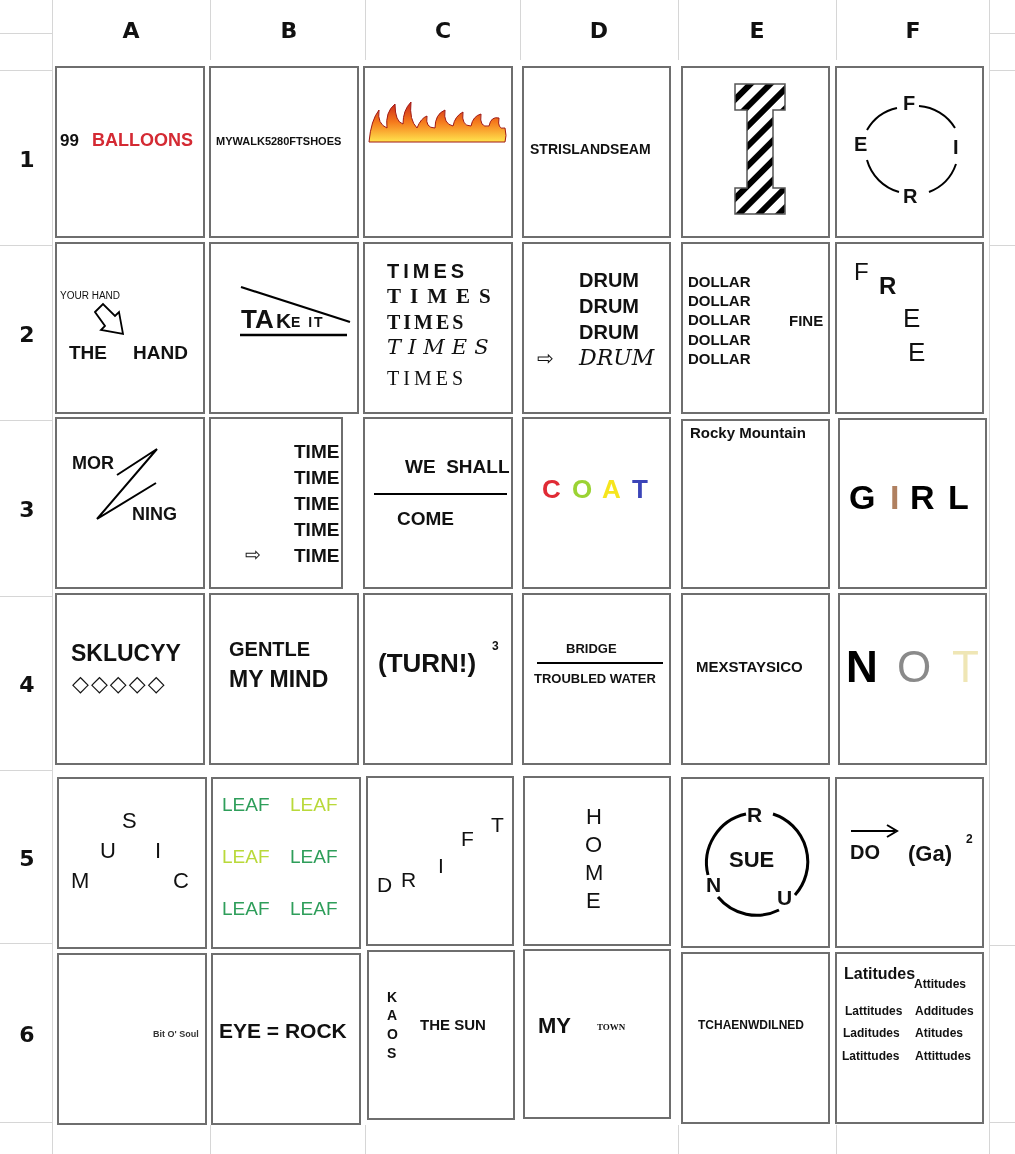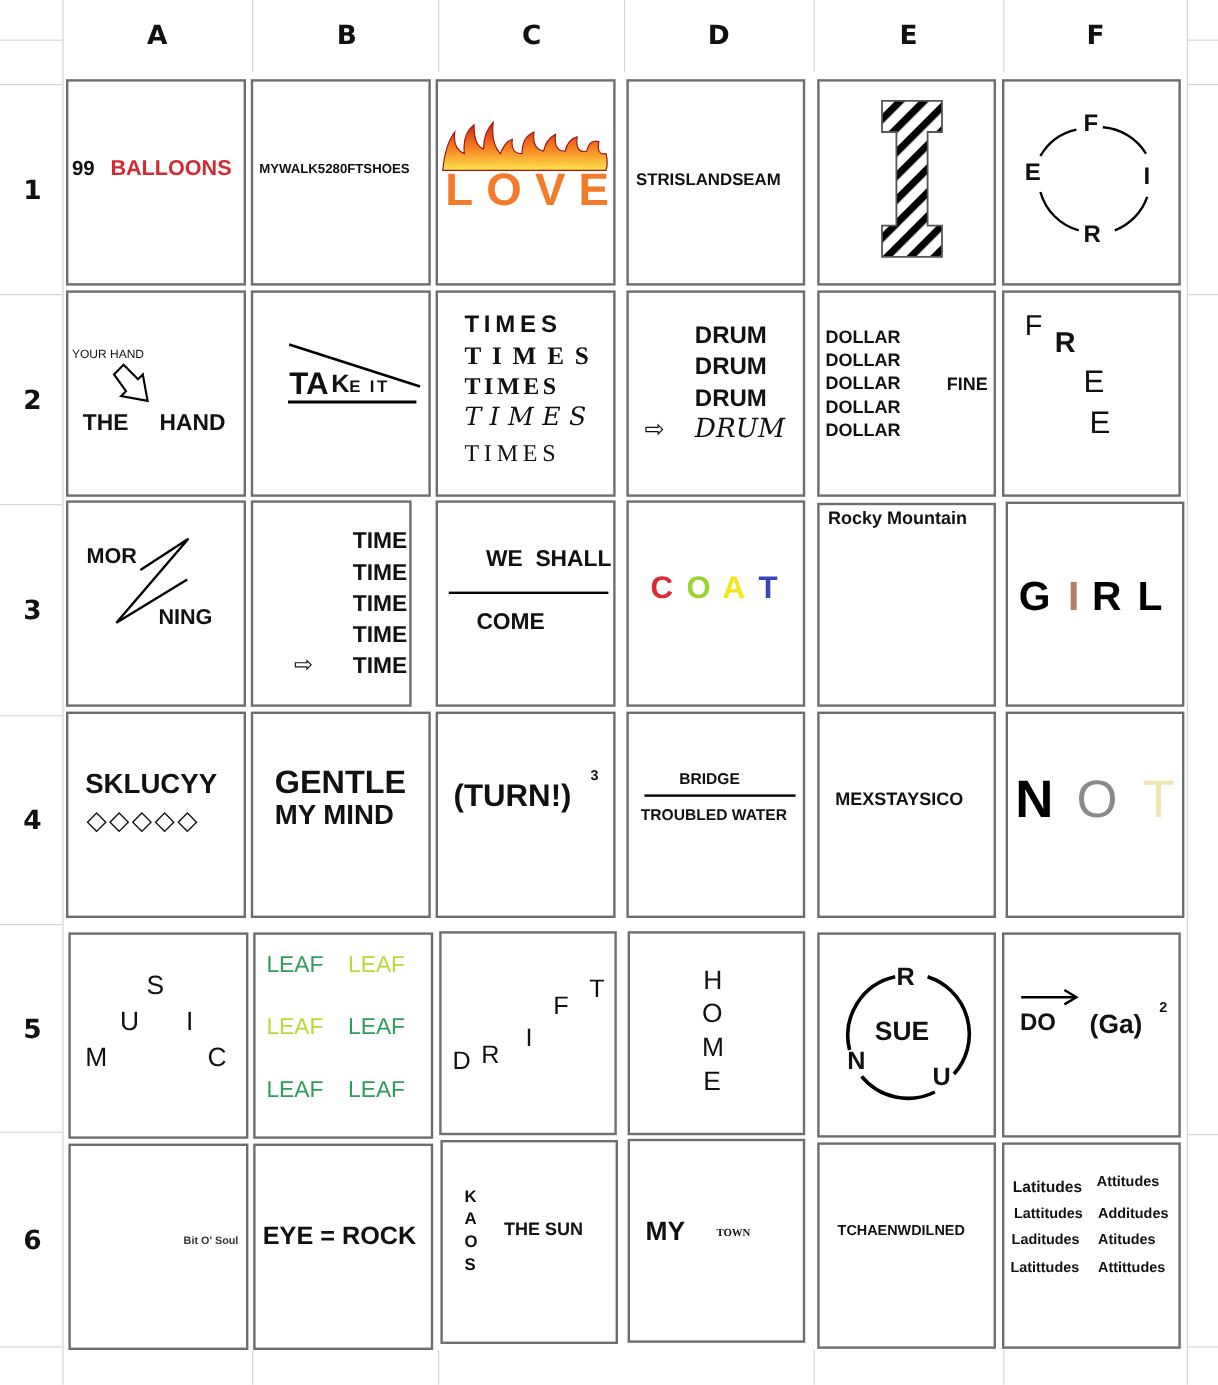--- a/index.html
+++ b/index.html
@@ -67,21 +67,20 @@
   <svg width="146" height="60" style="top:30px;">
     <defs>
         <linearGradient id="fg" x1="0" y1="0" x2="0" y2="1">
           <stop offset="0" stop-color="#c8231b"></stop>
           <stop offset="0.5" stop-color="#f57a1c"></stop>
           <stop offset="1" stop-color="#ffe44d"></stop>
         </linearGradient>
       </defs>
     <path d="M4 44 Q6 22 14 12 Q12 26 22 30 Q20 14 30 6 Q30 24 38 26 Q38 12 46 4 Q44 22 52 30 Q56 20 62 18 Q60 30 70 30 Q70 16 80 12 Q78 26 88 28 Q90 18 98 14 Q96 28 106 28 Q108 18 116 16 Q114 30 124 28 Q126 18 134 20 Q132 32 140 30 Q142 38 140 44 Z" fill="url(#fg)" stroke="#a01814" stroke-width="1"></path>
   </svg>
-  <span class="t" style="left:6px;top:72px;font-size:38px;color:#f47b2a;letter-spacing:11px;">LOVE</span>
 </div>
 <div class="cell" style="left:522px;top:66px;width:149px;height:172px;">
   <span class="t" style="left:6px;top:74px;font-size:14px;">STRISLANDSEAM</span>
 </div>
 <div class="cell" style="left:681px;top:66px;width:149px;height:172px;">
   <svg width="149" height="172">
     <defs>
       <pattern id="stripes" patternUnits="userSpaceOnUse" width="14" height="14" patternTransform="rotate(45)">
         <rect width="14" height="14" fill="#fff"></rect>
           <rect width="6" height="14" fill="#000"></rect>
@@ -183,21 +182,21 @@
   <span class="t" style="left:50px;top:60px;font-size:34px;color:#b08060;">I</span>
   <span class="t" style="left:70px;top:60px;font-size:34px;color:#000;">R</span>
   <span class="t" style="left:108px;top:60px;font-size:34px;color:#000;">L</span>
 </div>
 
 <div class="cell" style="left:55px;top:593px;width:150px;height:172px;">
   <span class="t" style="left:14px;top:47px;font-size:23px;">SKLUCYY</span>
   <span class="t n" style="left:15px;top:78px;font-size:22px;letter-spacing:2px;">◇◇◇◇◇</span>
 </div>
 <div class="cell" style="left:209px;top:593px;width:150px;height:172px;">
-  <span class="t" style="left:18px;top:44px;font-size:27px;text-align:center;">GENTLE</span>
+  <span class="t" style="left:18px;top:44px;font-size:20px;text-align:center;">GENTLE</span>
   <span class="t" style="left:18px;top:73px;font-size:23px;">MY MIND</span>
 </div>
 <div class="cell" style="left:363px;top:593px;width:150px;height:172px;">
   <span class="t" style="left:13px;top:55px;font-size:26px;">(TURN!)</span>
   <span class="t" style="left:127px;top:45px;font-size:12px;">3</span>
 </div>
 <div class="cell" style="left:522px;top:593px;width:149px;height:172px;">
   <span class="t" style="left:42px;top:47px;font-size:13px;">BRIDGE</span>
   <div style="position:absolute;left:13px;top:67px;width:126px;height:2px;background:#000;"></div>
   <span class="t" style="left:10px;top:77px;font-size:13px;">TROUBLED WATER</span>
@@ -274,21 +273,21 @@
   <span class="t" style="left:51px;top:65px;font-size:15px;">THE SUN</span>
 </div>
 <div class="cell" style="left:523px;top:949px;width:148px;height:170px;">
   <span class="t" style="left:13px;top:64px;font-size:22px;">MY</span>
   <span class="t" style="left:72px;top:72px;font-size:9px;font-family:Liberation Serif, serif;">TOWN</span>
 </div>
 <div class="cell" style="left:681px;top:952px;width:149px;height:172px;">
   <span class="t" style="left:15px;top:65px;font-size:12px;">TCHAENWDILNED</span>
 </div>
 <div class="cell" style="left:835px;top:952px;width:149px;height:172px;">
-  <span class="t" style="left:7px;top:28px;font-size:13px;">Latitudes</span>
+  <span class="t" style="left:7px;top:12px;font-size:16px;">Latitudes</span>
   <span class="t" style="left:77px;top:24px;font-size:12px;">Attitudes</span>
   <span class="t" style="left:8px;top:51px;font-size:12px;">Lattitudes</span>
   <span class="t" style="left:78px;top:51px;font-size:12px;">Additudes</span>
   <span class="t" style="left:6px;top:73px;font-size:12px;">Laditudes</span>
   <span class="t" style="left:78px;top:73px;font-size:12px;">Atitudes</span>
   <span class="t" style="left:5px;top:96px;font-size:12px;">Latittudes</span>
   <span class="t" style="left:78px;top:96px;font-size:12px;">Attittudes</span>
 </div>
 
 </body></html>

